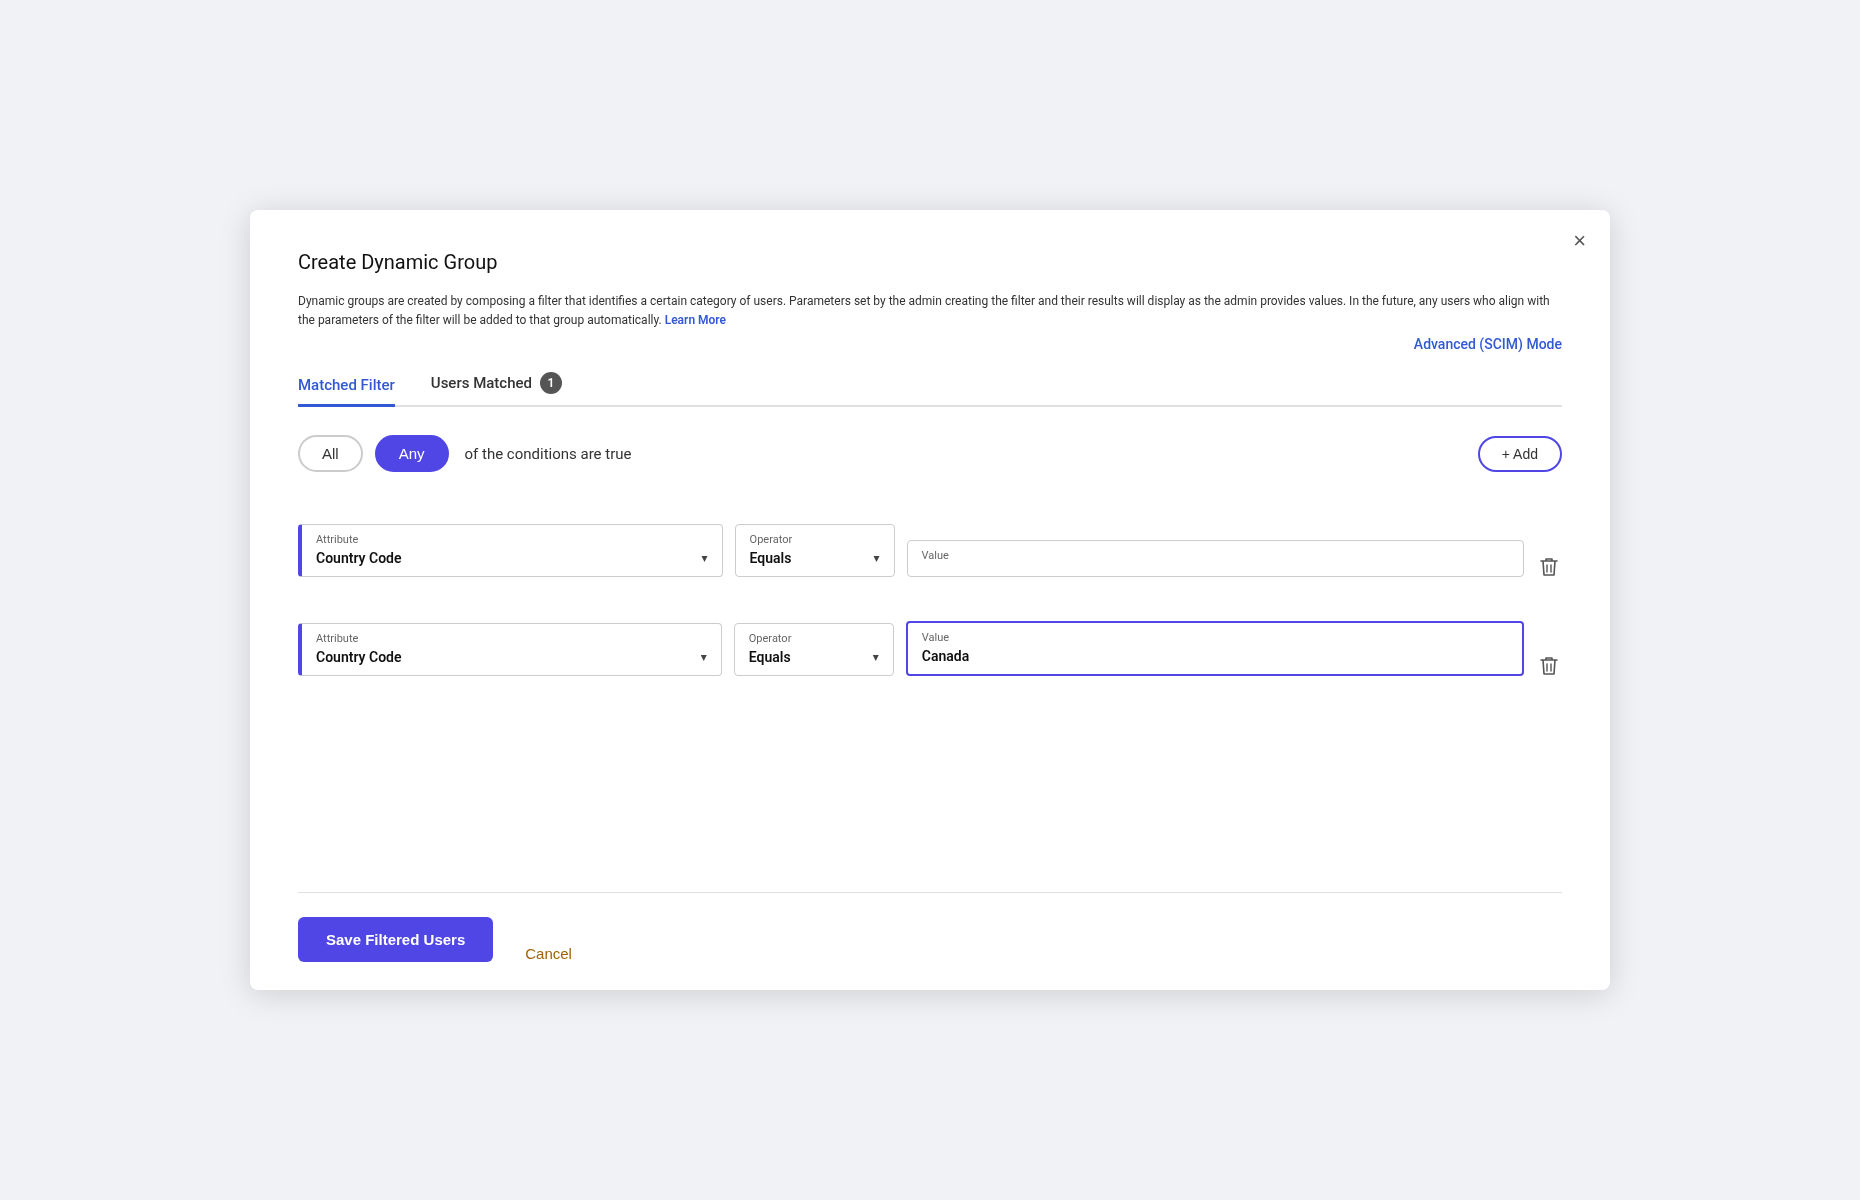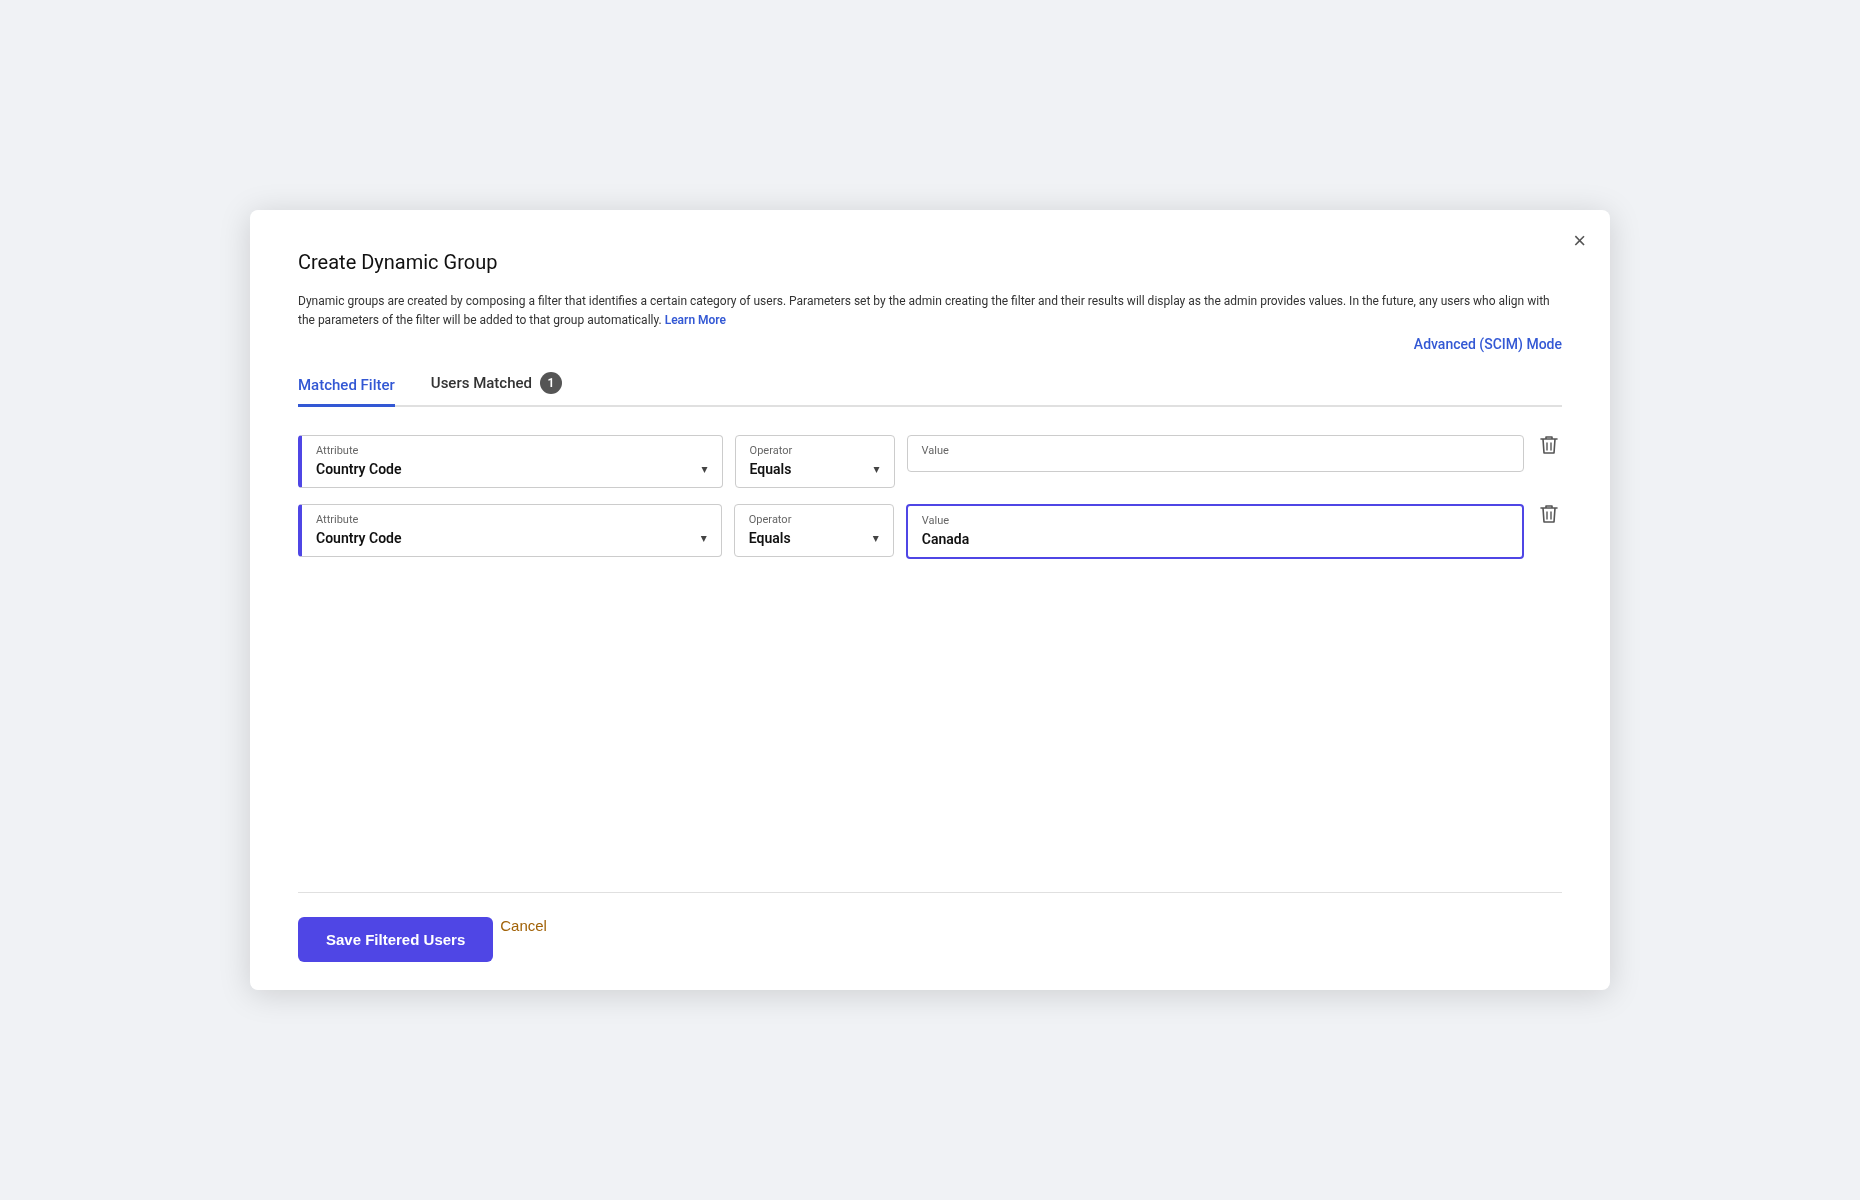--- a/index.html
+++ b/index.html
@@ -144,22 +144,23 @@
       gap: 6px;
     }
     .conditions-list {
       display: flex;
       flex-direction: column;
       gap: 16px;
       flex: 1;
     }
     .condition-row {
       display: flex;
-      align-items: flex-start;
+      align-items: flex-end;
       gap: 12px;
+      margin-top: 28px;
     }
     .condition-field {
       display: flex;
       flex-direction: column;
       border: 1.5px solid #ccc;
       border-radius: 4px;
       padding: 8px 14px 10px 14px;
       background: #fff;
       position: relative;
     }
@@ -205,22 +206,22 @@
       font-size: 18px;
       display: flex;
       align-items: center;
       padding: 0 4px;
     }
     .modal-footer {
       border-top: 1px solid #e0e0e0;
       padding: 24px 0 28px 0;
       margin-top: auto;
       display: flex;
-      align-items: flex-start;
-      gap: 7px;
+      align-items: flex-end;
+      gap: 32px;
     }
     .save-btn {
       background: #4f46e5;
       color: #fff;
       border: none;
       border-radius: 6px;
       padding: 14px 28px;
       font-size: 15px;
       font-weight: 600;
       cursor: pointer;
@@ -255,20 +256,28 @@
   <div class="tabs-row">
     <div class="tab active">
       <span>Matched Filter</span>
     </div>
     <div class="tab">
       <span>Users Matched</span>
       <span class="tab-badge">1</span>
     </div>
   </div>
 
+  <div class="filter-controls-row">
+    <div class="toggle-group">
+      <button class="toggle-btn">All</button>
+      <button class="toggle-btn active">Any</button>
+      <span class="conditions-text">of the conditions are true</span>
+    </div>
+    <button class="add-btn">+ Add</button>
+  </div>
 
   <div class="conditions-list">
 
     <div class="condition-row">
       <div class="condition-field attribute">
         <span class="field-label">Attribute</span>
         <div class="field-value-row">
           <span class="field-text">Country Code</span>
           <span class="chevron-icon">▾</span>
         </div>

